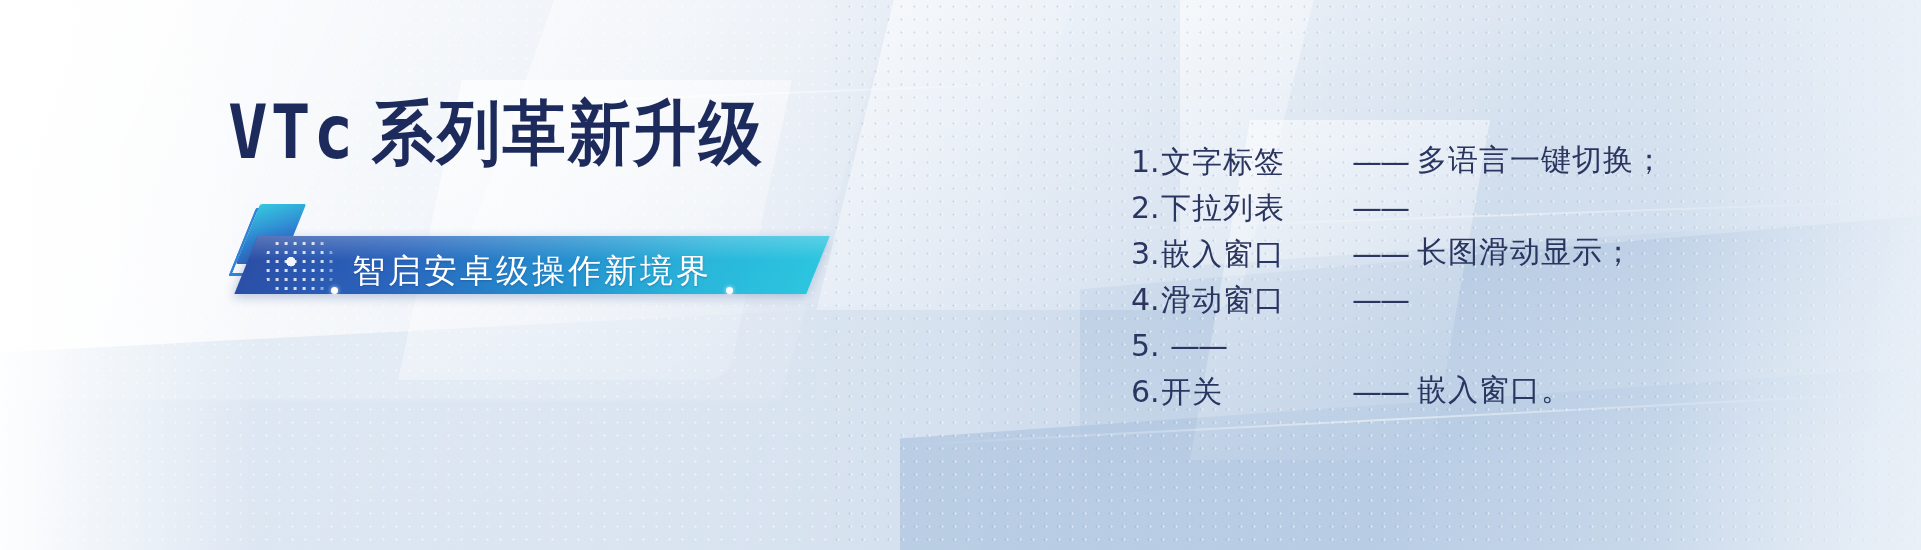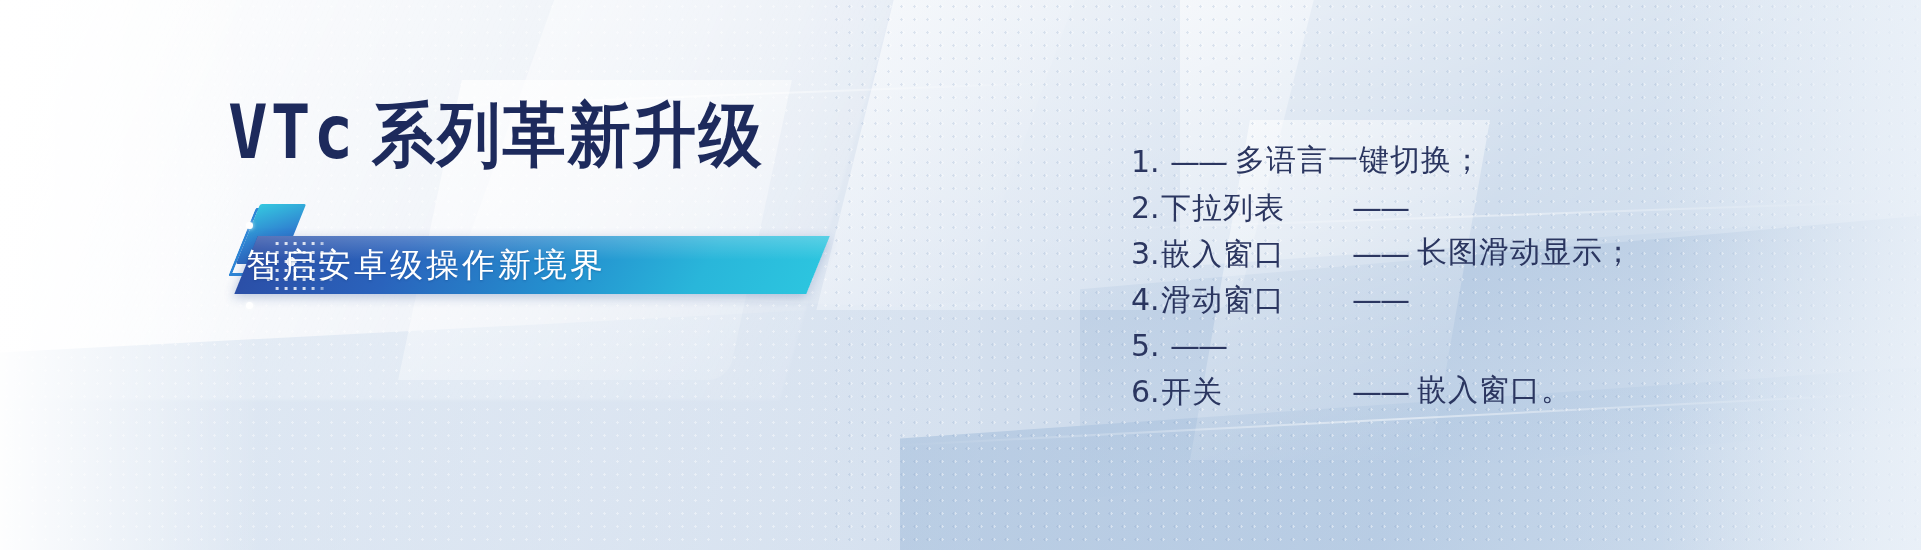--- a/index.html
+++ b/index.html
@@ -64,21 +64,21 @@
   
   .streak{position:absolute;background:linear-gradient(90deg,rgba(255,255,255,0),rgba(255,255,255,.9),rgba(255,255,255,0));height:2px;}
   .k1{left:300px;top:96px;width:760px;transform:rotate(-2.2deg);opacity:.7;}
   .k2{left:880px;top:418px;width:1040px;transform:rotate(-3deg);opacity:.55;}
   .k3{left:1100px;top:214px;width:820px;transform:rotate(-2deg);opacity:.45;}
 
   
   .left-block{position:absolute;left:228px;top:104px;width:640px;}
 
   .headline{
-    display:flex;align-items:flex-end;gap:16px;
+    display:flex;align-items:center;gap:16px;
     color:#1d2a5c;
     font-weight:bold;
     line-height:1;
     white-space:nowrap;
   }
   .headline .latin{
     font-family:"DejaVu Sans Mono","Liberation Mono",monospace;
     font-size:66px;letter-spacing:3px;font-weight:bold;
     transform:scaleY(1.12);transform-origin:bottom left;
   }
@@ -123,23 +123,22 @@
     mask-image:radial-gradient(circle at 42% 46%, #000 52%, rgba(0,0,0,.35) 74%, transparent 100%);
     opacity:.95;
   }
   .band-gloss{
     position:absolute;left:0;top:0;width:100%;height:42%;
     background:linear-gradient(180deg,rgba(255,255,255,.22),rgba(255,255,255,0));
   }
 
   .band-text-wrap{
     position:absolute;left:18px;top:132px;width:572px;height:58px;
-    display:flex;align-items:flex-start;justify-content:center;gap:14px;
+    display:flex;align-items:flex-end;justify-content:center;gap:14px;
     color:#ffffff;
-    flex-direction:column;
   }
   .band-text{
     font-family:"DejaVu Sans","Liberation Sans",sans-serif;
     font-size:33px;letter-spacing:3px;font-weight:normal;
     text-shadow:0 1px 2px rgba(20,60,120,.35);
     white-space:nowrap;
   }
   .band-dot{
     width:7px;height:7px;border-radius:50%;background:#ffffff;flex:0 0 auto;
     box-shadow:0 0 4px rgba(255,255,255,.8);
@@ -204,20 +203,21 @@
       <span class="band-text">智启安卓级操作新境界</span>
       <span class="band-dot"></span>
     </div>
 
   </div>
 
   <div class="feature-list">
 
     <div class="feature-row">
       <span class="f-num">1.</span>
+      <span class="f-label">文字标签</span>
       <span class="f-dash">——</span>
       <span class="f-desc">多语言一键切换；</span>
     </div>
 
     <div class="feature-row">
       <span class="f-num">2.</span>
       <span class="f-label">下拉列表</span>
       <span class="f-dash">——</span>
     </div>
 

